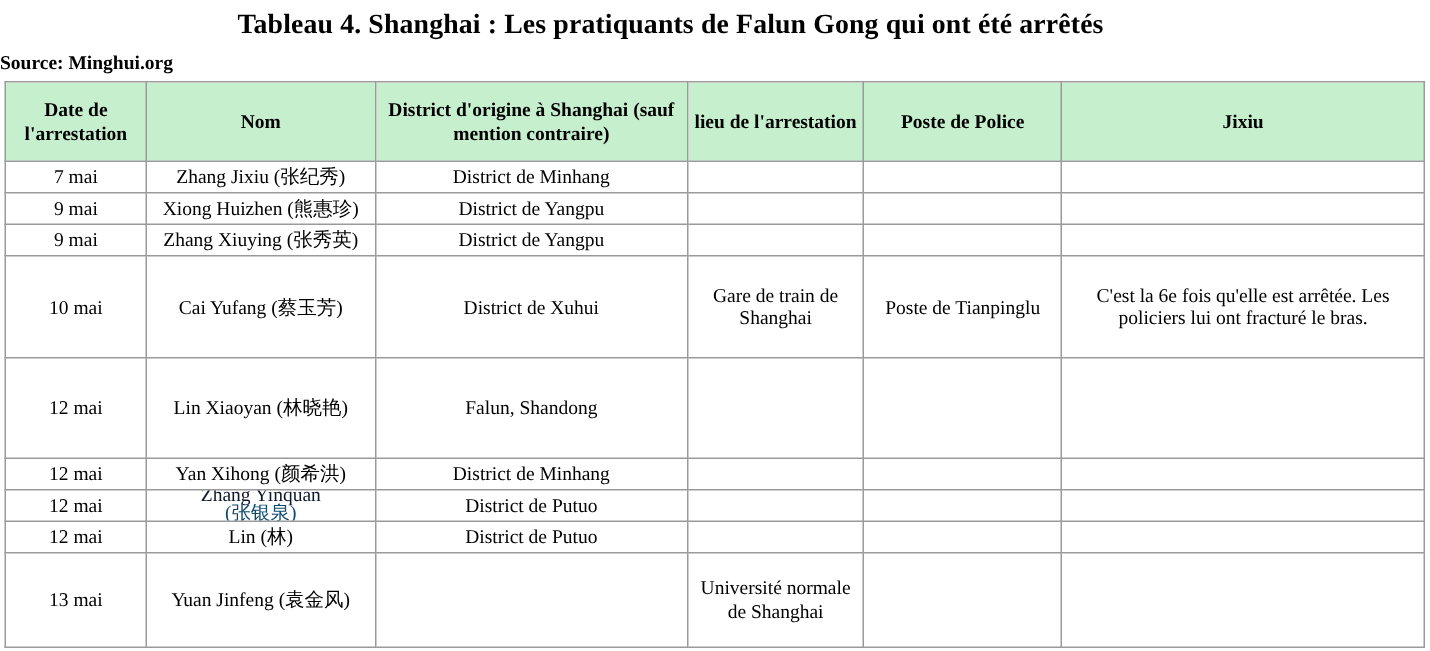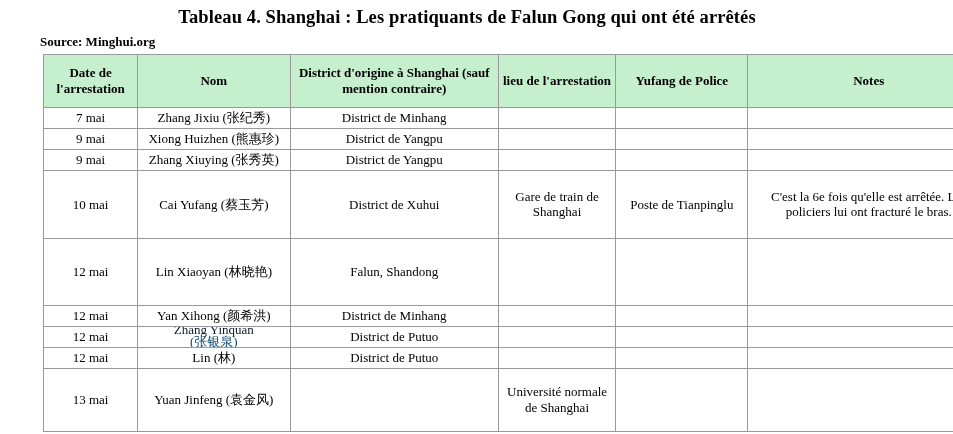--- a/index.html
+++ b/index.html
@@ -12,21 +12,20 @@
     height: 434px;
     font-family: "Liberation Serif", serif;
     color: #000000;
     overflow: hidden;
   }
   .page {
     width: 894px;
     height: 434px;
     position: relative;
     box-sizing: border-box;
-    padding-left: 40px;
   }
   .title-block {
     padding: 6px 40px 0 40px;
     text-align: center;
   }
   .title-line {
     font-size: 18.5px;
     font-weight: bold;
     line-height: 1.28;
     letter-spacing: 0.1px;
@@ -126,22 +125,22 @@
       <col class="col-lieu">
       <col class="col-poste">
       <col class="col-notes">
     </colgroup>
     <thead>
       <tr>
         <th>Date de l'arrestation</th>
         <th>Nom</th>
         <th>District d'origine à Shanghai (sauf mention contraire)</th>
         <th>lieu de l'arrestation</th>
-        <th>Yufang de Police</th>
-        <th>Notes</th>
+        <th>Poste de Police</th>
+        <th>Jixiu</th>
       </tr>
     </thead>
     <tbody>
 
       <tr>
         <td>7 mai</td>
         <td>Zhang Jixiu (张纪秀)</td>
         <td>District de Minhang</td>
         <td></td>
         <td></td>

